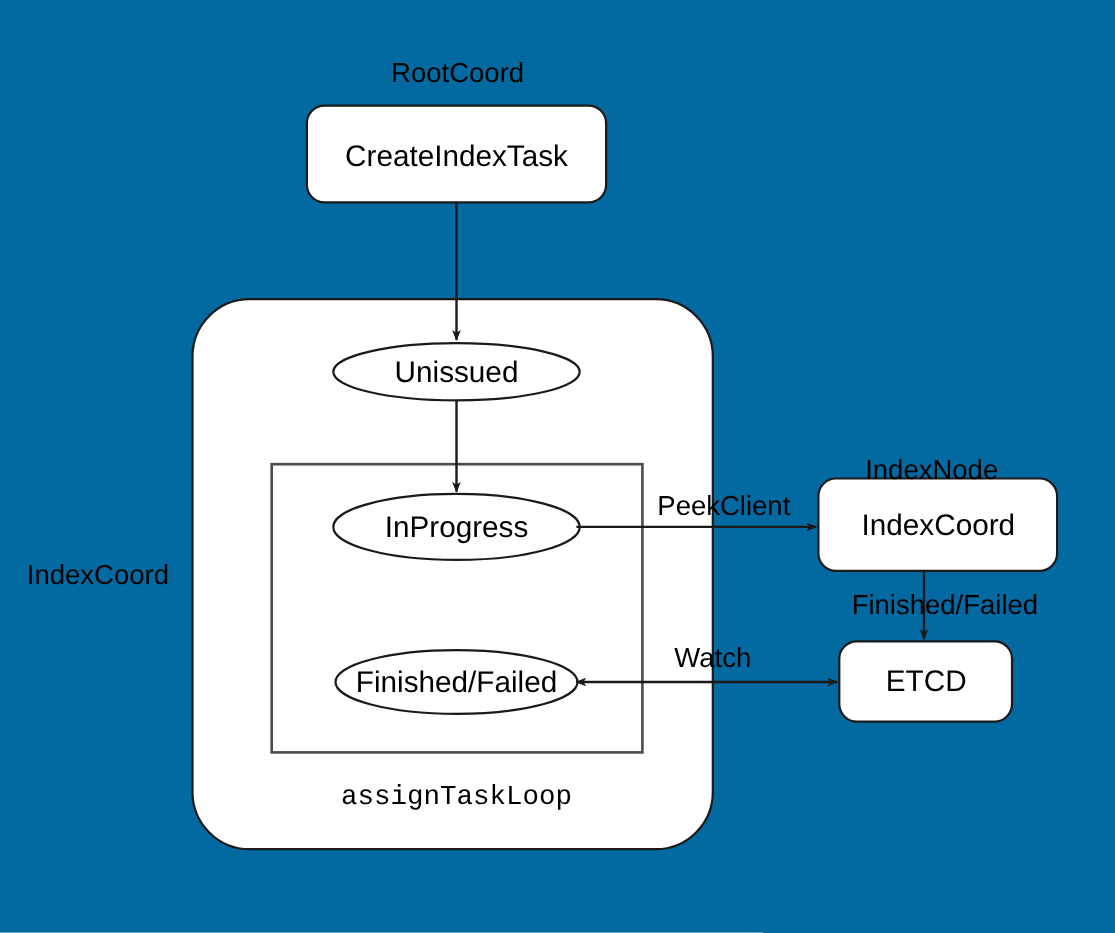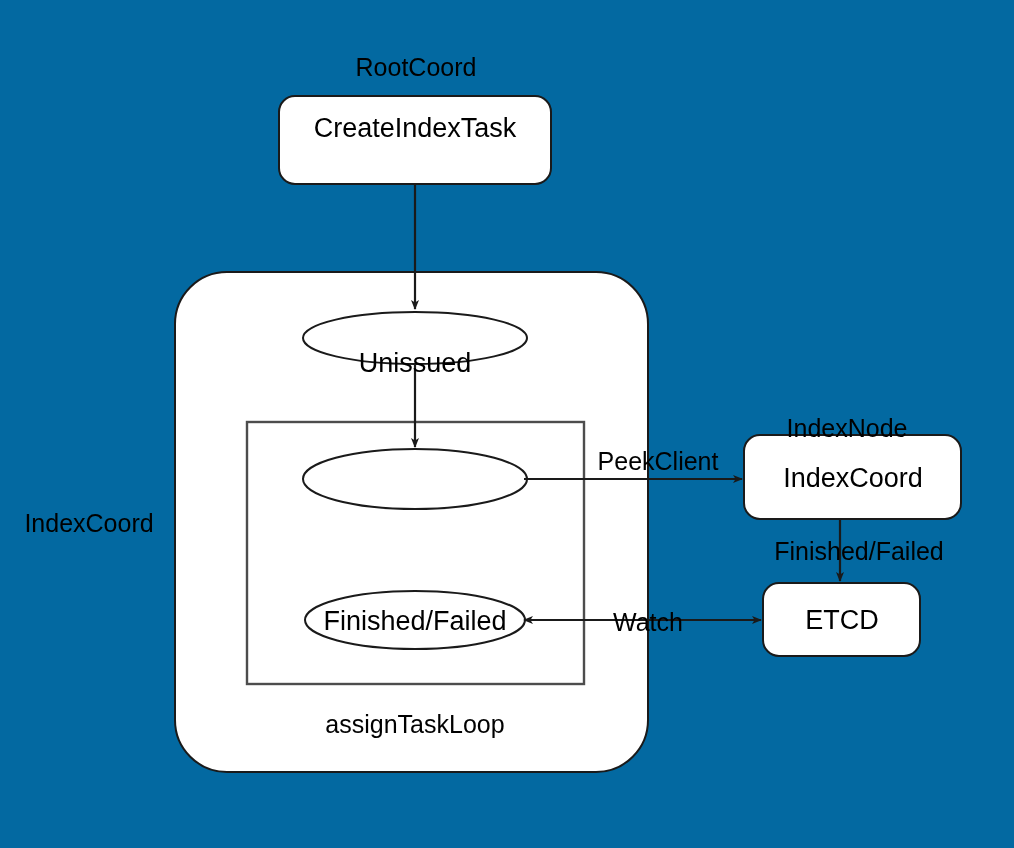--- a/index.html
+++ b/index.html
@@ -89,32 +89,33 @@
 
     <line x1="524" y1="620" x2="761" y2="620" stroke="#1a1a1a" stroke-width="2.2" marker-start="url(#arrowhead-start)" marker-end="url(#arrowhead)"></line>
   </svg>
 
   <div class="free-label centered" style="left:416px; top:67px;">RootCoord</div>
 
   <div class="free-label centered" style="left:847px; top:428px;">IndexNode</div>
 
   <div class="free-label centered" style="left:89px; top:523px;">IndexCoord</div>
 
-  <div class="free-label centered" style="left:415px; top:724px;">assignTaskLoop</div>
+  <div class="free-label centered" style="left:415px; top:724px;font-family:Liberation Mono, monospace;">assignTaskLoop</div>
 
-  <div class="node-text centered" style="left:415px; top:128px;">CreateIndexTask</div>
+  <div class="node-text centered" style="left:415px; top:142px;">CreateIndexTask</div>
 
-  <div class="node-text centered" style="left:415px; top:339px;margin-top:24px;">Unissued</div>
+  <div class="node-text centered" style="left:415px; top:339px;">Unissued</div>
 
+  <div class="node-text centered" style="left:415px; top:480px;">InProgress</div>
 
   <div class="node-text centered" style="left:415px; top:621px;">Finished/Failed</div>
 
   <div class="node-text centered" style="left:853px; top:478px;">IndexCoord</div>
 
   <div class="node-text centered" style="left:842px; top:620px;">ETCD</div>
 
   <div class="edge-label centered" style="left:658px; top:461px;">PeekClient</div>
 
   <div class="edge-label centered" style="left:859px; top:551px;">Finished/Failed</div>
 
-  <div class="edge-label centered" style="left:648px; top:622px;">Watch</div>
+  <div class="edge-label centered" style="left:648px; top:599px;">Watch</div>
 
 </div>
 
 </body></html>

